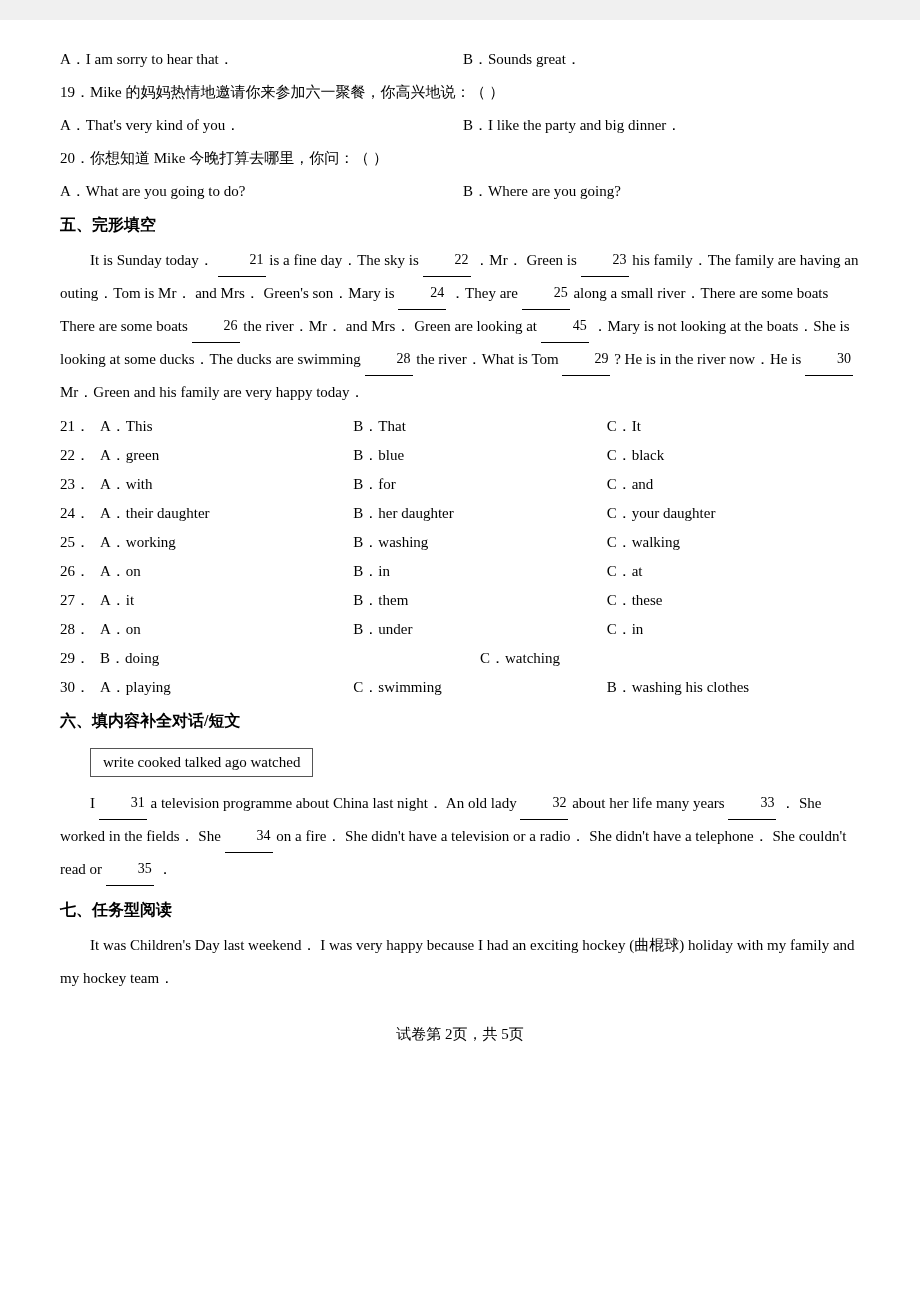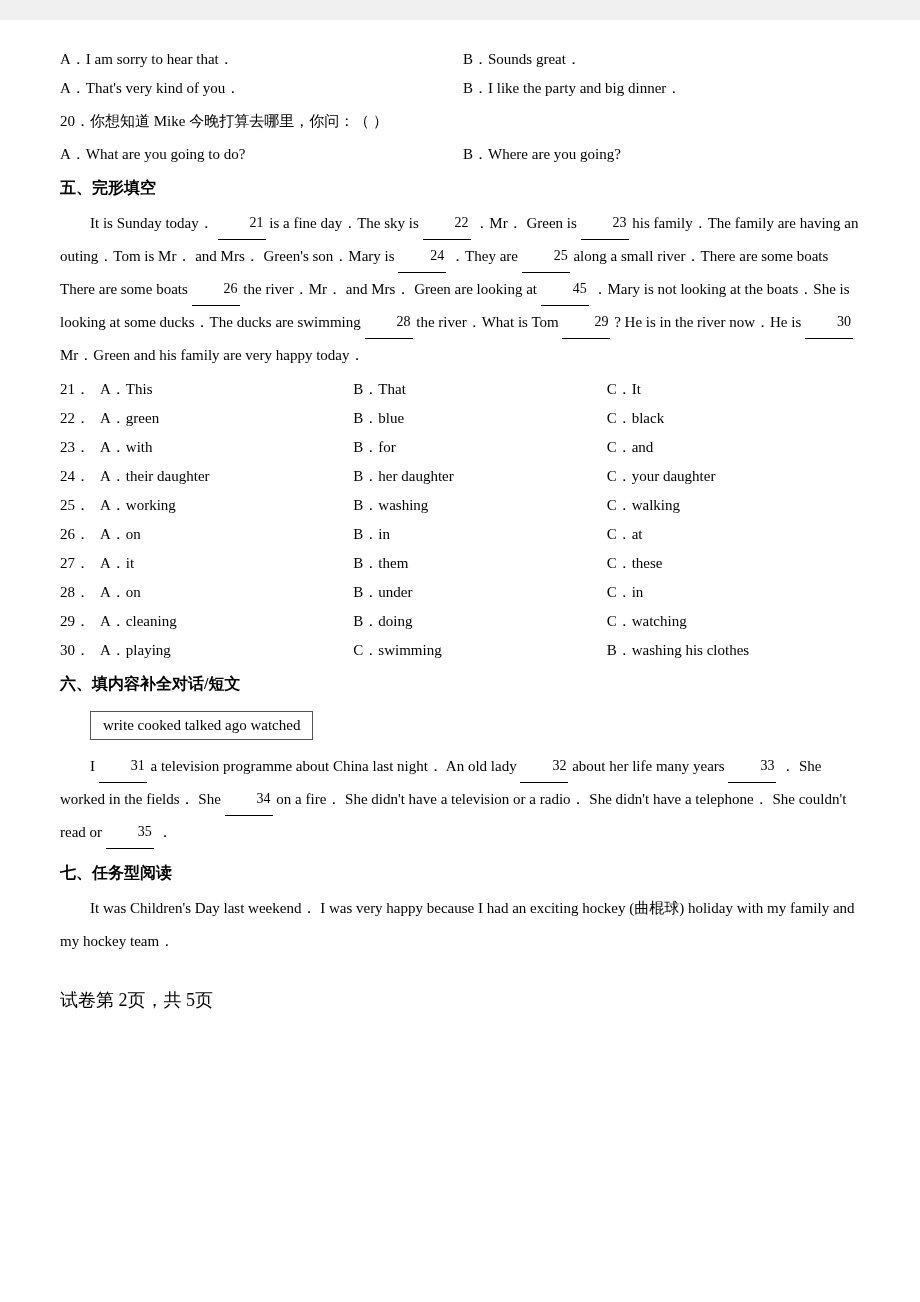--- a/index.html
+++ b/index.html
@@ -86,37 +86,38 @@
       line-height: 2.2;
       text-indent: 2em;
       margin-bottom: 6px;
     }
     .reading-para {
       line-height: 2.2;
       text-indent: 2em;
       margin-bottom: 6px;
     }
     .footer {
-      text-align: left;
+      text-align: center;
       margin-top: 30px;
-      font-size: 18px;
+      font-size: 15px;
       color: #000;
     }
   </style>
 </head>
 <body>
 
 <div class="page">
 
 
   <div class="qa-line">
     <div class="qa-a">A．I am sorry to hear that．</div>
     <div class="qa-b">B．Sounds great．</div>
   </div>
 
+  <div class="question-line">19．Mike 的妈妈热情地邀请你来参加六一聚餐，你高兴地说：（   ）</div>
   <div class="qa-line">
     <div class="qa-a">A．That's very kind of you．</div>
     <div class="qa-b">B．I like the party and big dinner．</div>
   </div>
 
   <div class="question-line">20．你想知道 Mike 今晚打算去哪里，你问：（   ）</div>
   <div class="qa-line">
     <div class="qa-a">A．What are you going to do?</div>
     <div class="qa-b">B．Where are you going?</div>
   </div>
@@ -210,21 +211,20 @@
       <span class="mc-num">28．</span>
       <div class="mc-options">
         <span class="mc-opt">A．on</span>
         <span class="mc-opt">B．under</span>
         <span class="mc-opt">C．in</span>
       </div>
     </div>
       <div class="mc-item">
       <span class="mc-num">29．</span>
       <div class="mc-options">
-        <span class="mc-opt">A．cleaning</span>
         <span class="mc-opt">B．doing</span>
         <span class="mc-opt">C．watching</span>
       </div>
     </div>
       <div class="mc-item">
       <span class="mc-num">30．</span>
       <div class="mc-options">
         <span class="mc-opt">A．playing</span>
         <span class="mc-opt">C．swimming</span>
         <span class="mc-opt">B．washing his clothes</span>

